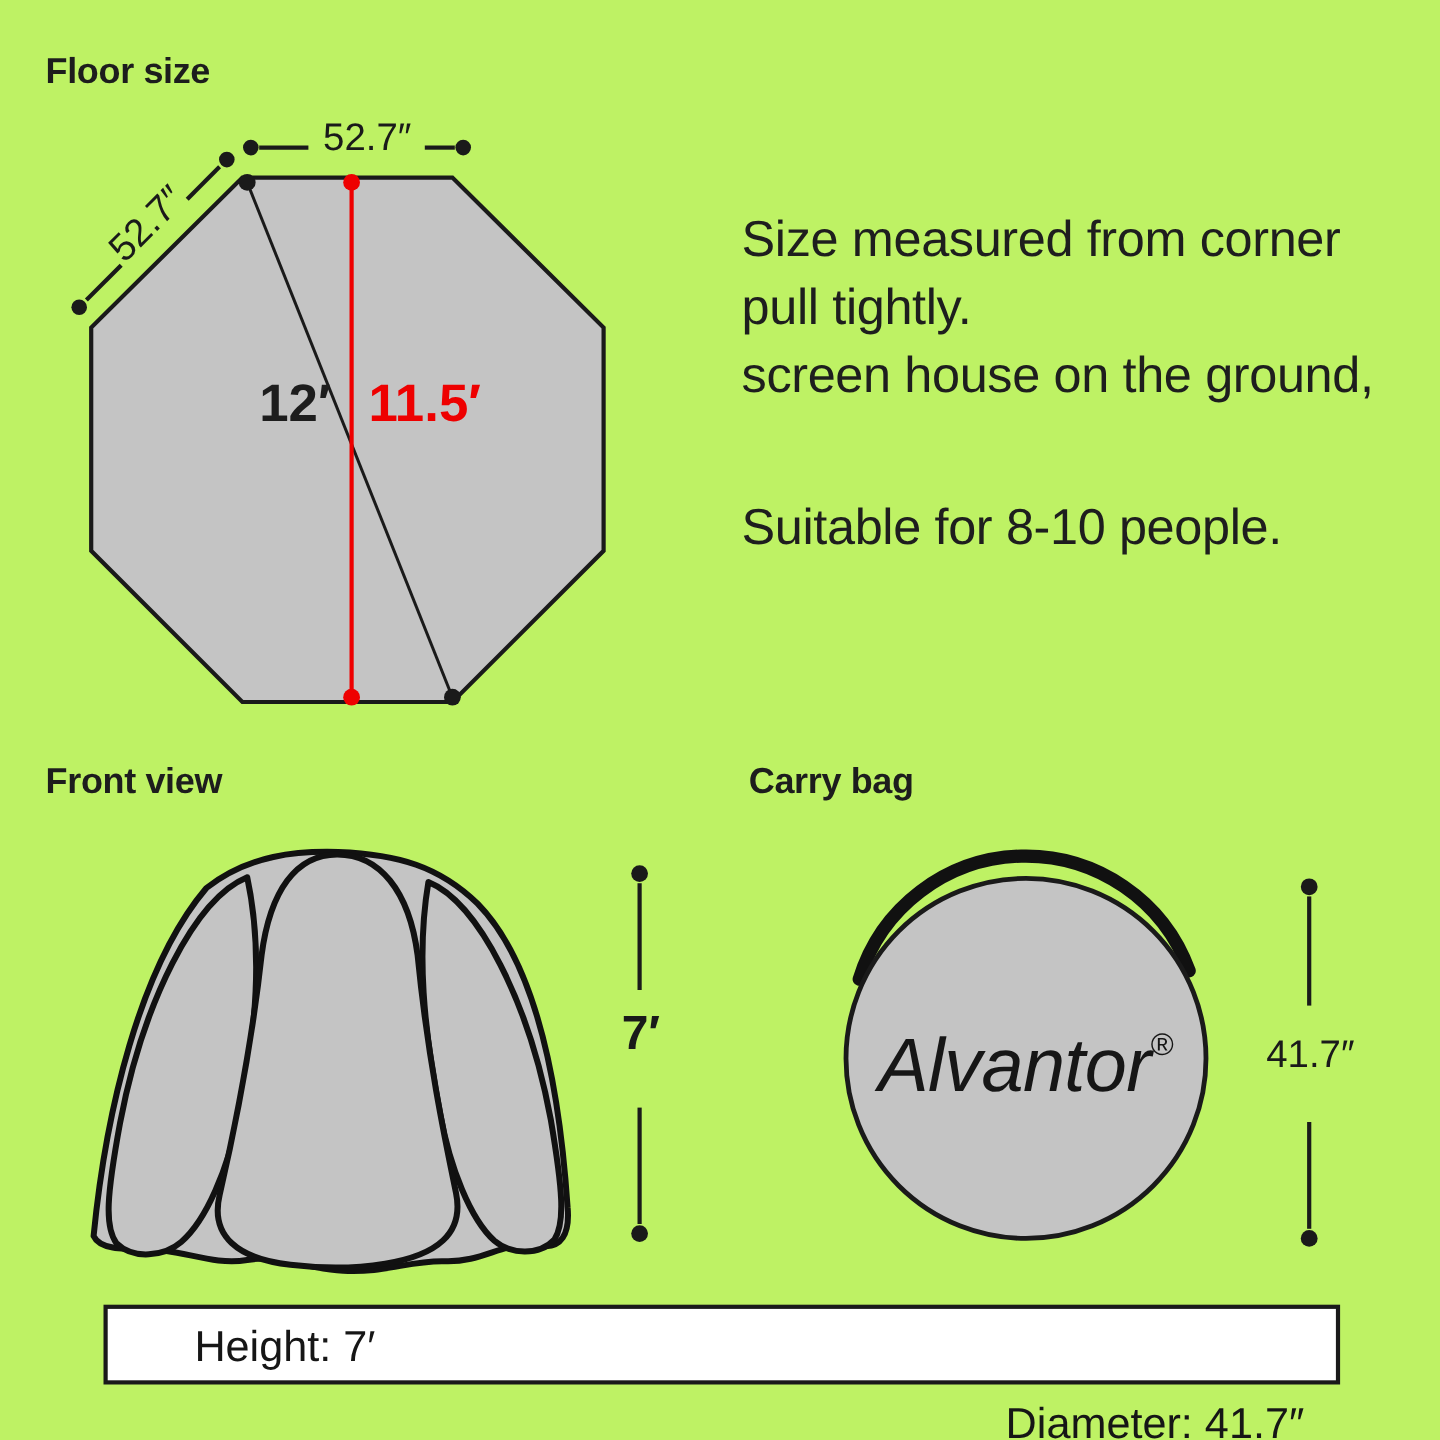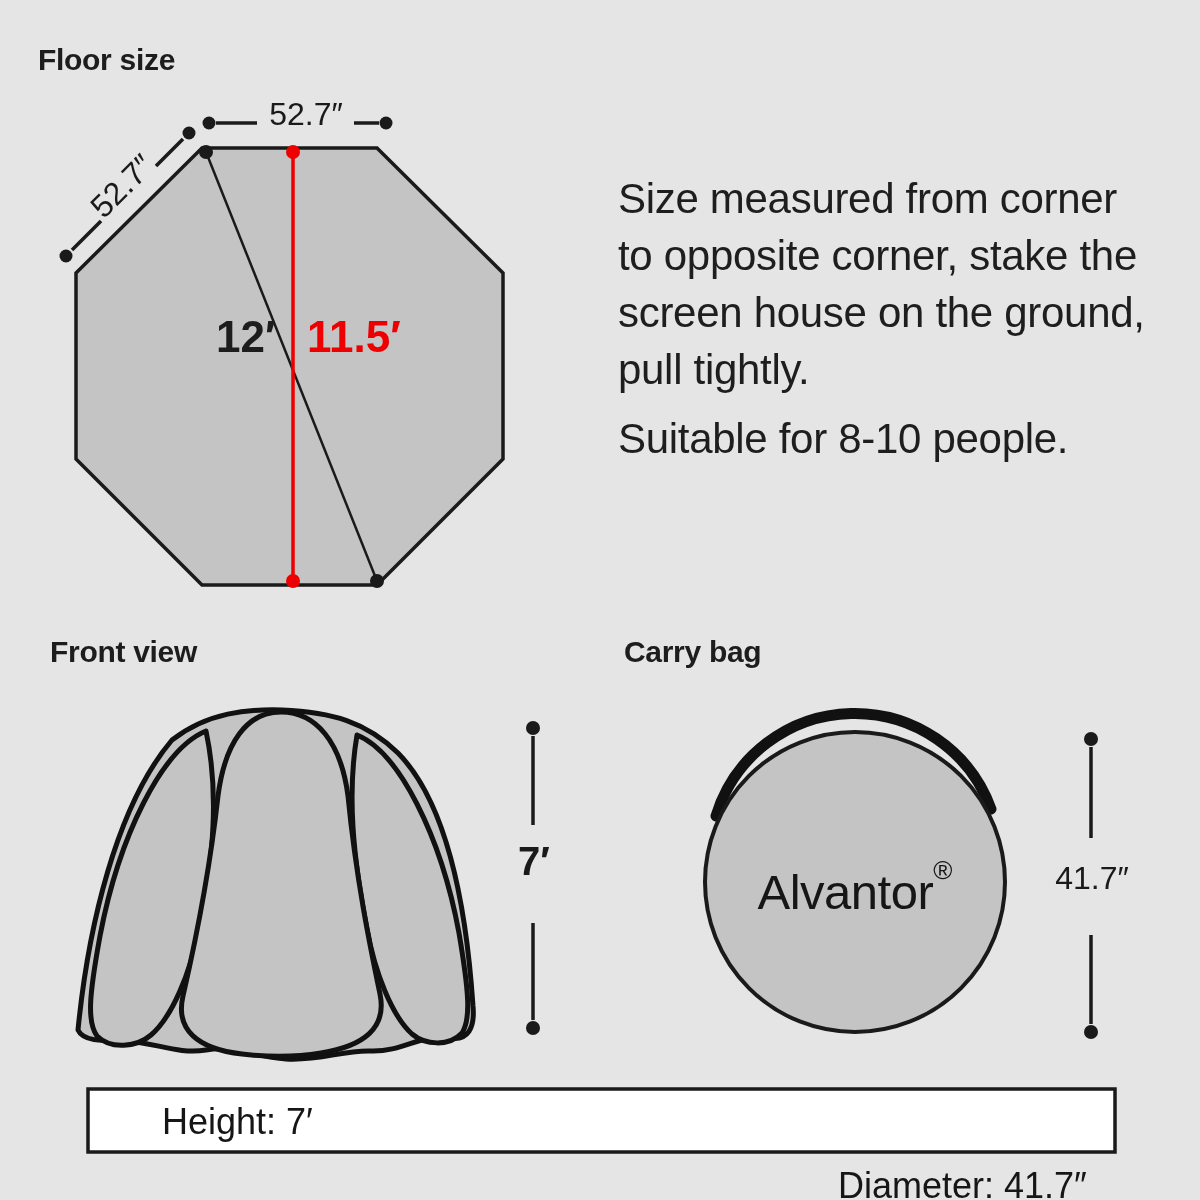--- a/index.html
+++ b/index.html
@@ -1,32 +1,32 @@
 <!DOCTYPE html>
 <html><head>
 <meta charset="utf-8">
 <style>
   html,body{margin:0;padding:0;background:#ffffff;}
   #canvas{
-    position:relative;width:1200px;height:1200px;background:#e5e5e5;overflow:hidden;
+    position:relative;width:1200px;height:1200px;background:#bef264;overflow:hidden;
     font-family:"Liberation Sans",sans-serif;color:#1d1d1d;
   }
   #vector-layer{position:absolute;left:0;top:0;z-index:0;}
   .txt{position:absolute;z-index:2;white-space:nowrap;}
   .heading{font-size:30px;font-weight:700;letter-spacing:-0.3px;color:#1d1d1d;line-height:1;}
   .dim-label{font-size:32px;color:#1a1a1a;line-height:1;text-align:center;}
   .dim-label-bold{font-size:40px;font-weight:700;color:#1a1a1a;line-height:1;text-align:center;}
   .rot45{transform:rotate(-45deg);transform-origin:50% 50%;}
   .inner-dim{font-size:44px;font-weight:700;line-height:1;}
   .inner-dim.red{color:#ee0000;}
   .body-copy{font-size:42px;line-height:57px;letter-spacing:-0.3px;color:#1e1e1e;}
   .body-copy .line{display:block;}
   .capacity{font-size:42px;letter-spacing:-0.3px;color:#1e1e1e;line-height:1.2;}
   .brand-wrap{width:320px;text-align:center;line-height:1;}
-  .brand{font-size:49px;color:#161616;letter-spacing:-0.5px;}
+  .brand{font-size:63px;color:#161616;letter-spacing:-0.5px;font-style:italic;}
   .tm{font-size:26px;vertical-align:30px;color:#161616;}
   .spec-text{font-size:36px;color:#161616;line-height:1;}
 </style>
 </head>
 <body>
 
 <div id="canvas">
 
   <svg id="vector-layer" width="1200" height="1200" viewBox="0 0 1200 1200">
 
@@ -121,28 +121,27 @@
   <div class="txt dim-label" style="left:256px;top:98px;width:100px;">52.7″</div>
 
   <div class="txt dim-label rot45" style="left:57px;top:170px;width:130px;">52.7″</div>
 
   <div class="txt inner-dim" style="left:216px;top:315px;">12′</div>
 
   <div class="txt inner-dim red" style="left:307px;top:315px;">11.5′</div>
 
   <div class="txt body-copy" style="left:618px;top:170px;">
     <span class="line">Size measured from corner</span>
-    <span class="line">to opposite corner, stake the</span>
+    <span class="line">pull tightly.</span>
     <span class="line">screen house on the ground,</span>
-    <span class="line">pull tightly.</span>
   </div>
 
   <div class="txt capacity" style="left:618px;top:414px;text-align:center;">Suitable for 8-10 people.</div>
 
-  <div class="txt heading" style="left:38px;top:637px;margin-left:12px;">Front view</div>
+  <div class="txt heading" style="left:38px;top:637px;">Front view</div>
 
   <div class="txt heading" style="left:624px;top:637px;">Carry bag</div>
 
   <div class="txt dim-label-bold" style="left:504px;top:841px;width:60px;">7′</div>
 
   <div class="txt brand-wrap" style="left:695px;top:857px;">
     <span class="brand">Alvantor</span><span class="tm">®</span>
   </div>
 
   <div class="txt dim-label" style="left:1032px;top:862px;width:120px;">41.7″</div>

